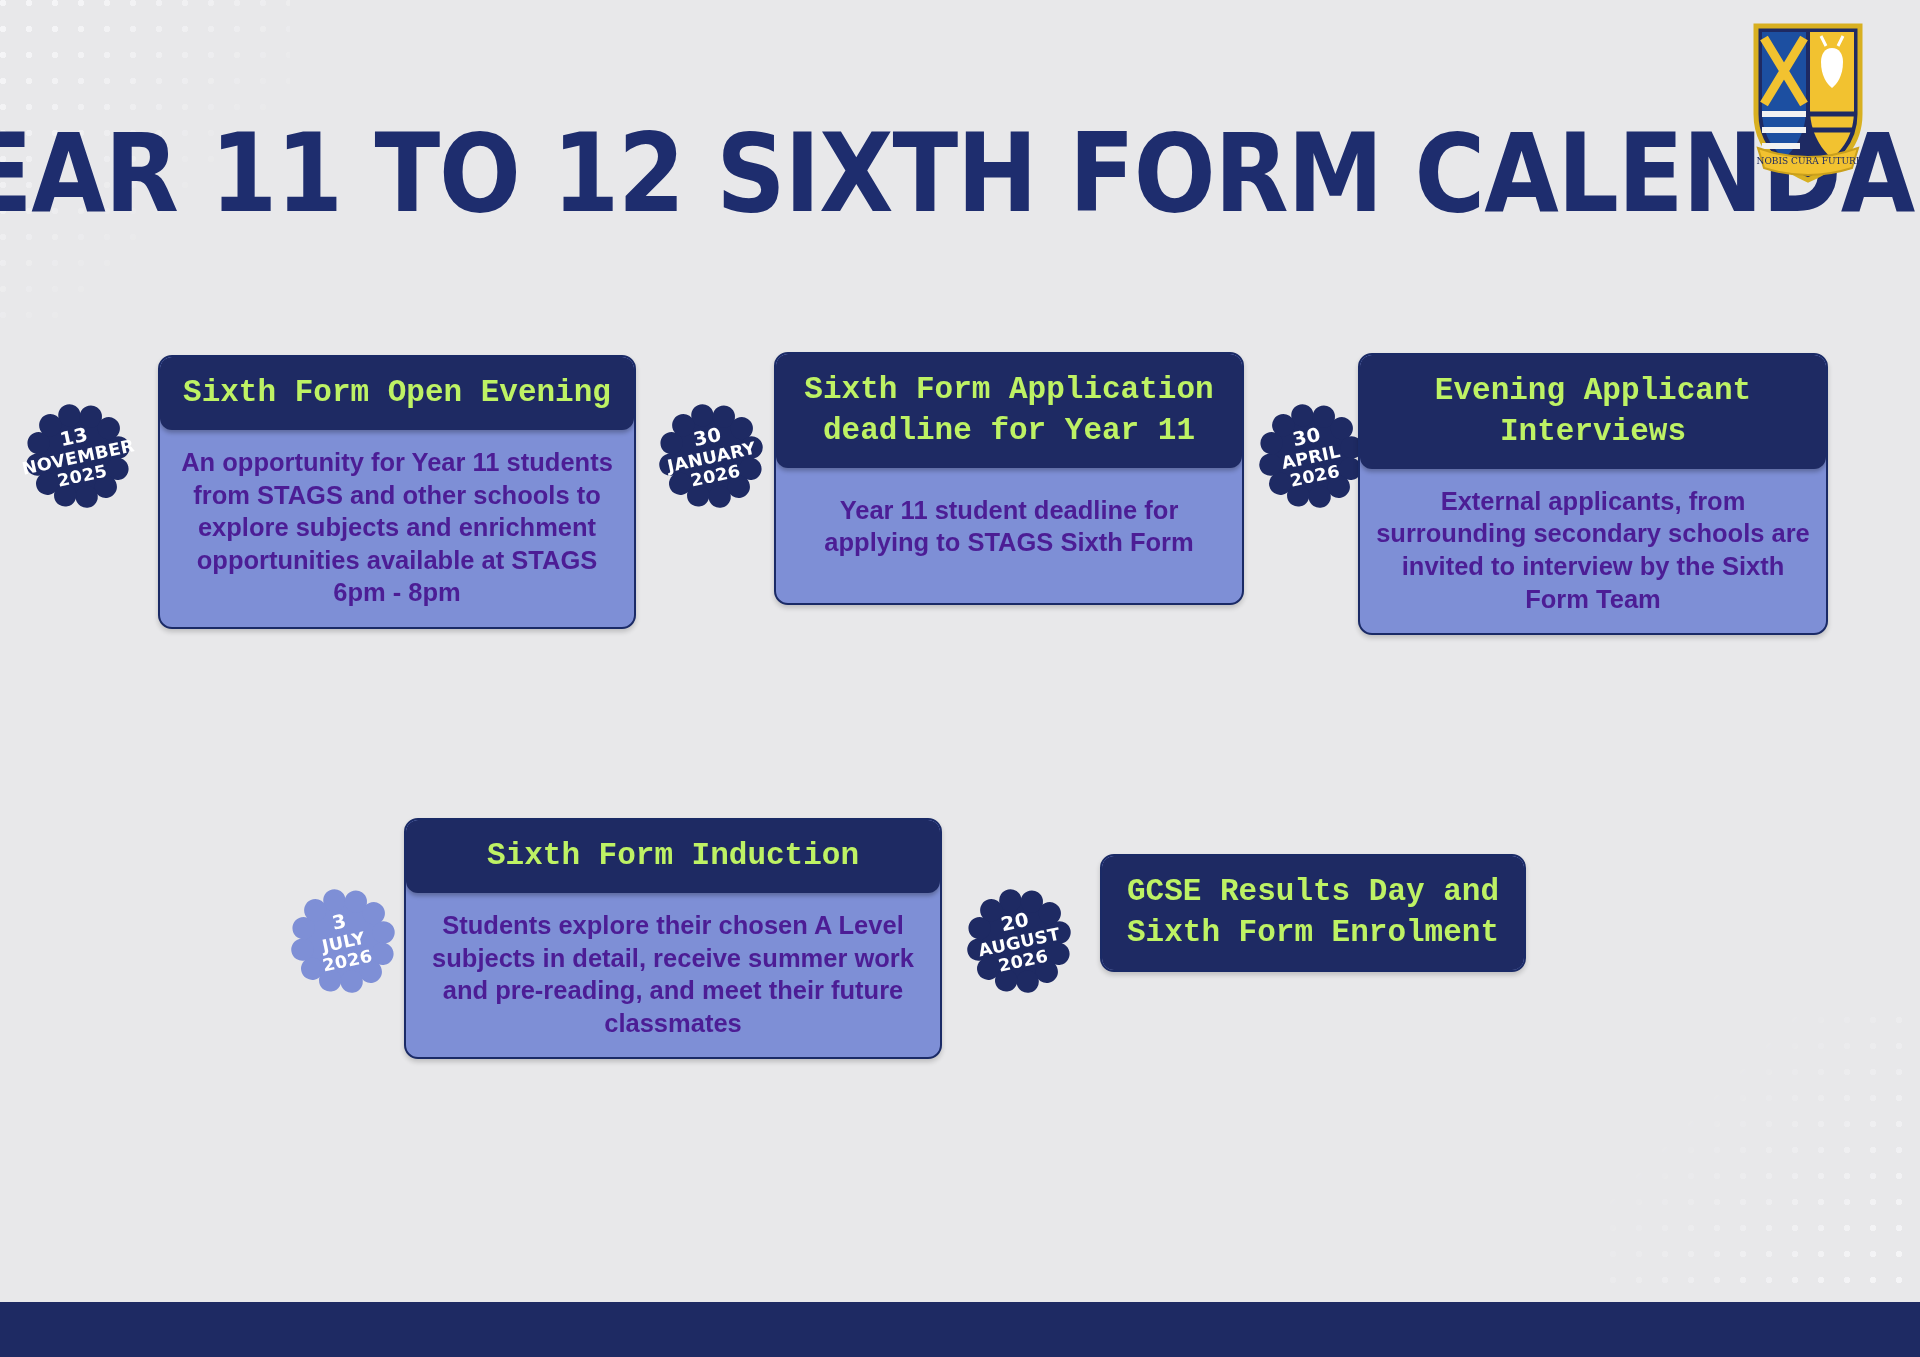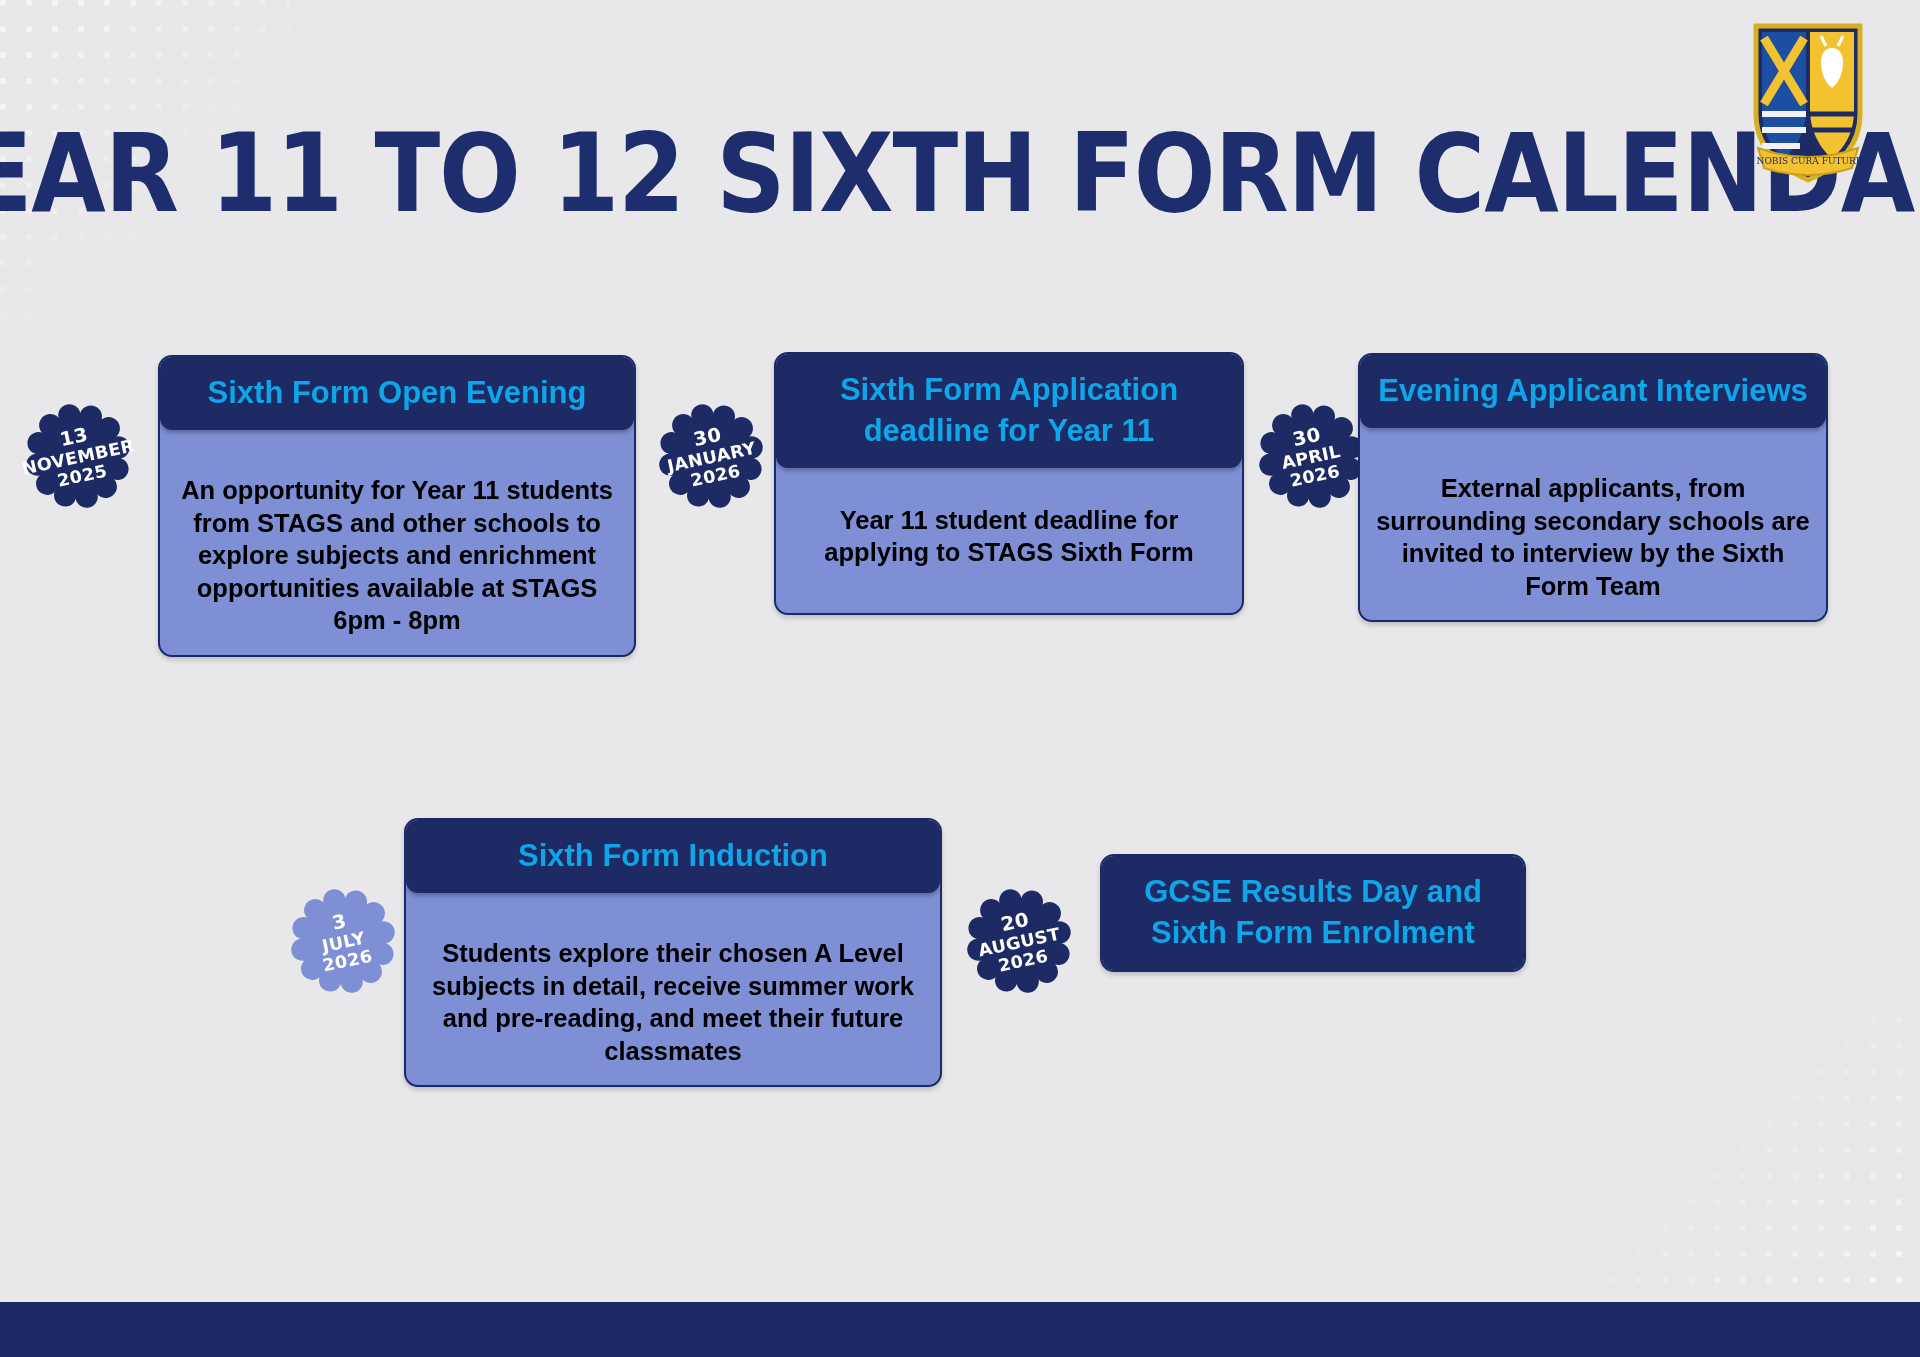--- a/index.html
+++ b/index.html
@@ -67,37 +67,37 @@
   .card {
     position: absolute;
     border: 2.5px solid #1a2a66;
     border-radius: 14px;
     background: #7e8fd6;
     box-shadow: 0 3px 5px rgba(0,0,0,0.18);
     overflow: hidden;
   }
   .card-head {
     background: #1e2a63;
-    color: #0ea5e9;
+    color: #bef264;
     border-radius: 12px 12px 12px 12px;
     padding: 16px 18px;
     text-align: center;
     font-size: 31px;
     font-weight: 700;
     line-height: 1.32;
     box-shadow: 0 3px 4px rgba(0,0,0,0.25);
+    font-family: Liberation Mono, monospace;
   }
   .card-body {
-    color: #000000;
+    color: #4c1d95;
     text-align: center;
     font-size: 25.5px;
     font-weight: 700;
     line-height: 1.28;
     padding: 16px 14px 18px 14px;
-    margin-top: 28px;
   }
 
   
   .badge {
     position: absolute;
     width: 112px;
     height: 112px;
     display: flex;
     align-items: center;
     justify-content: center;
@@ -210,21 +210,21 @@
   </svg>
   <div class="badge-text">
     <span class="d1">30</span>
     <span class="d2">JANUARY</span>
     <span class="d3">2026</span>
   </div>
 </div>
 
 <div class="card" style="left:774px; top:352px; width:470px;">
   <div class="card-head">Sixth Form Application deadline for Year 11</div>
-  <div class="card-body" style="padding-top:8px; padding-bottom:44px;">Year 11 student deadline for applying to STAGS Sixth Form</div>
+  <div class="card-body" style="padding-top:26px; padding-bottom:44px;">Year 11 student deadline for applying to STAGS Sixth Form</div>
 </div>
 
 <div class="badge badge-dark" style="left:1255px; top:400px;">
   <svg class="scallop" viewBox="0 0 100 100">
     <g fill="#1e2a63">
       <circle cx="50" cy="50" r="37"></circle>
       <circle cx="50" cy="13" r="10"></circle>
         <circle cx="68.5" cy="18" r="10"></circle>
       <circle cx="82" cy="31.5" r="10"></circle>
         <circle cx="87" cy="50" r="10"></circle>

